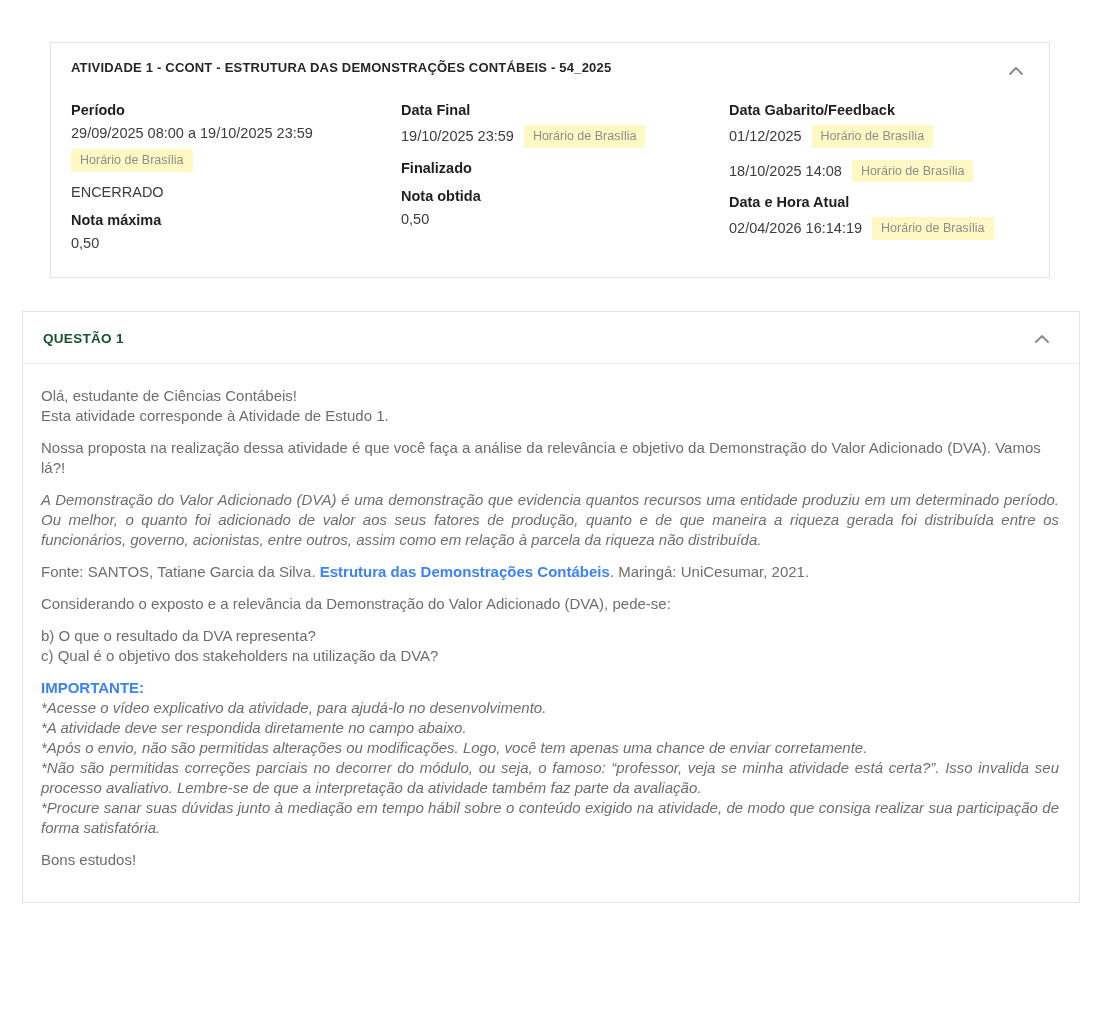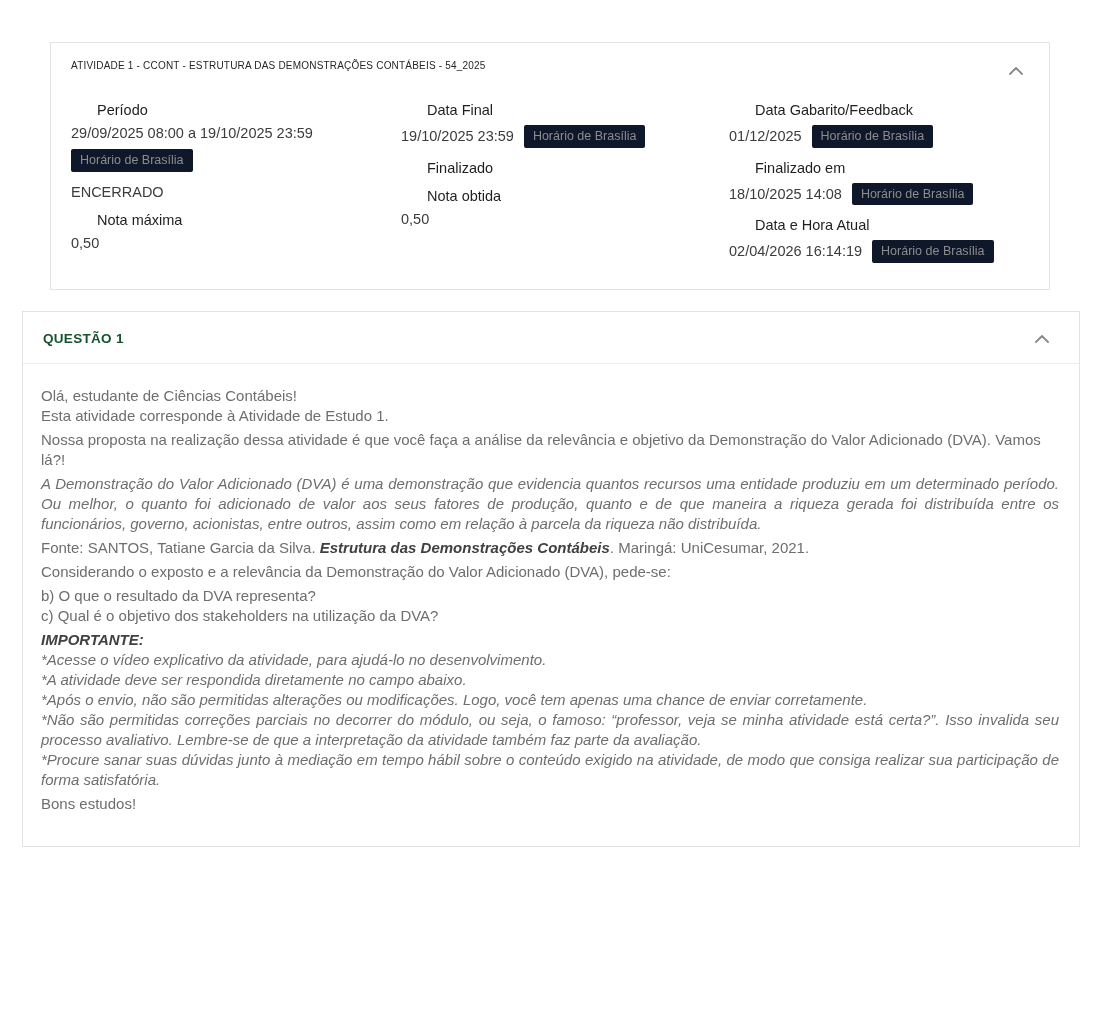--- a/index.html
+++ b/index.html
@@ -17,44 +17,43 @@
     width: 1000px;
     border: 1px solid #e3e3e3;
     background: #ffffff;
     padding: 17px 22px 26px 20px;
   }
   .card-header {
     display: flex; align-items: flex-start; justify-content: space-between;
     margin-bottom: 10px;
   }
   .card-title {
-    font-size: 10px; font-weight: 400; color: #262626;
+    font-size: 13px; font-weight: 700; color: #262626;
     letter-spacing: 0.2px;
   }
   .chevron-btn {
     background: none; border: none; cursor: pointer;
     padding: 2px 4px; margin-top: 1px;
   }
   .cols { display: flex; }
   .col-1 { width: 330px; }
   .col-2 { width: 328px; }
   .col-3 { flex: 1; }
   .field { margin-top: 12px; }
   .field-label {
-    font-size: 14.5px; font-weight: 400; color: #1f1f1f;
+    font-size: 14.5px; font-weight: 700; color: #1f1f1f;
     margin-bottom: 7px;
-    margin-left: 26px;
   }
   .field-value {
     font-size: 14.5px; color: #3c3c3c;
     display: flex; align-items: center; gap: 10px; flex-wrap: wrap;
   }
   .tz-badge {
     display: inline-block;
-    background: #0f172a; color: #8d8d8d;
+    background: #fef9c3; color: #8d8d8d;
     font-size: 12.5px; line-height: 1;
     padding: 5px 9px; border-radius: 2px;
     white-space: nowrap;
   }
   .badge-below { margin-top: 8px; }
 
   
   .question-card {
     position: absolute; left: 22px; top: 311px;
     width: 1058px;
@@ -67,24 +66,24 @@
     border-bottom: 1px solid #ededed;
   }
   .question-title {
     font-size: 13.5px; font-weight: 700; color: #14532d;
     letter-spacing: 0.3px;
   }
   .question-body {
     padding: 22px 20px 32px 18px;
     font-size: 15px; line-height: 20px; color: #6e6e6e;
   }
-  .pblock { margin-top: 4px; }
+  .pblock { margin-top: 12px; }
   .pblock:first-child { margin-top: 0; }
   .justify { text-align: justify; font-style: italic; }
-  .bold-dark { font-weight: 700; color: #404040; font-style: italic; }
+  .bold-dark { font-weight: 700; color: #3b82f6; }
 </style>
 </head>
 <body>
 
 <div class="page">
 
   <section class="activity-card">
     <div class="card-header">
       <h1 class="card-title">ATIVIDADE 1 - CCONT - ESTRUTURA DAS DEMONSTRAÇÕES CONTÁBEIS - 54_2025</h1>
       <button class="chevron-btn">
@@ -132,21 +131,20 @@
 
       <div class="col-3">
         <div class="field">
           <div class="field-label">Data Gabarito/Feedback</div>
           <div class="field-value">
             <span>01/12/2025</span>
             <span class="tz-badge">Horário de Brasília</span>
           </div>
         </div>
         <div class="field">
-          <div class="field-label">Finalizado em</div>
           <div class="field-value">
             <span>18/10/2025 14:08</span>
             <span class="tz-badge">Horário de Brasília</span>
           </div>
         </div>
         <div class="field">
           <div class="field-label">Data e Hora Atual</div>
           <div class="field-value">
             <span>02/04/2026 16:14:19</span>
             <span class="tz-badge">Horário de Brasília</span>

